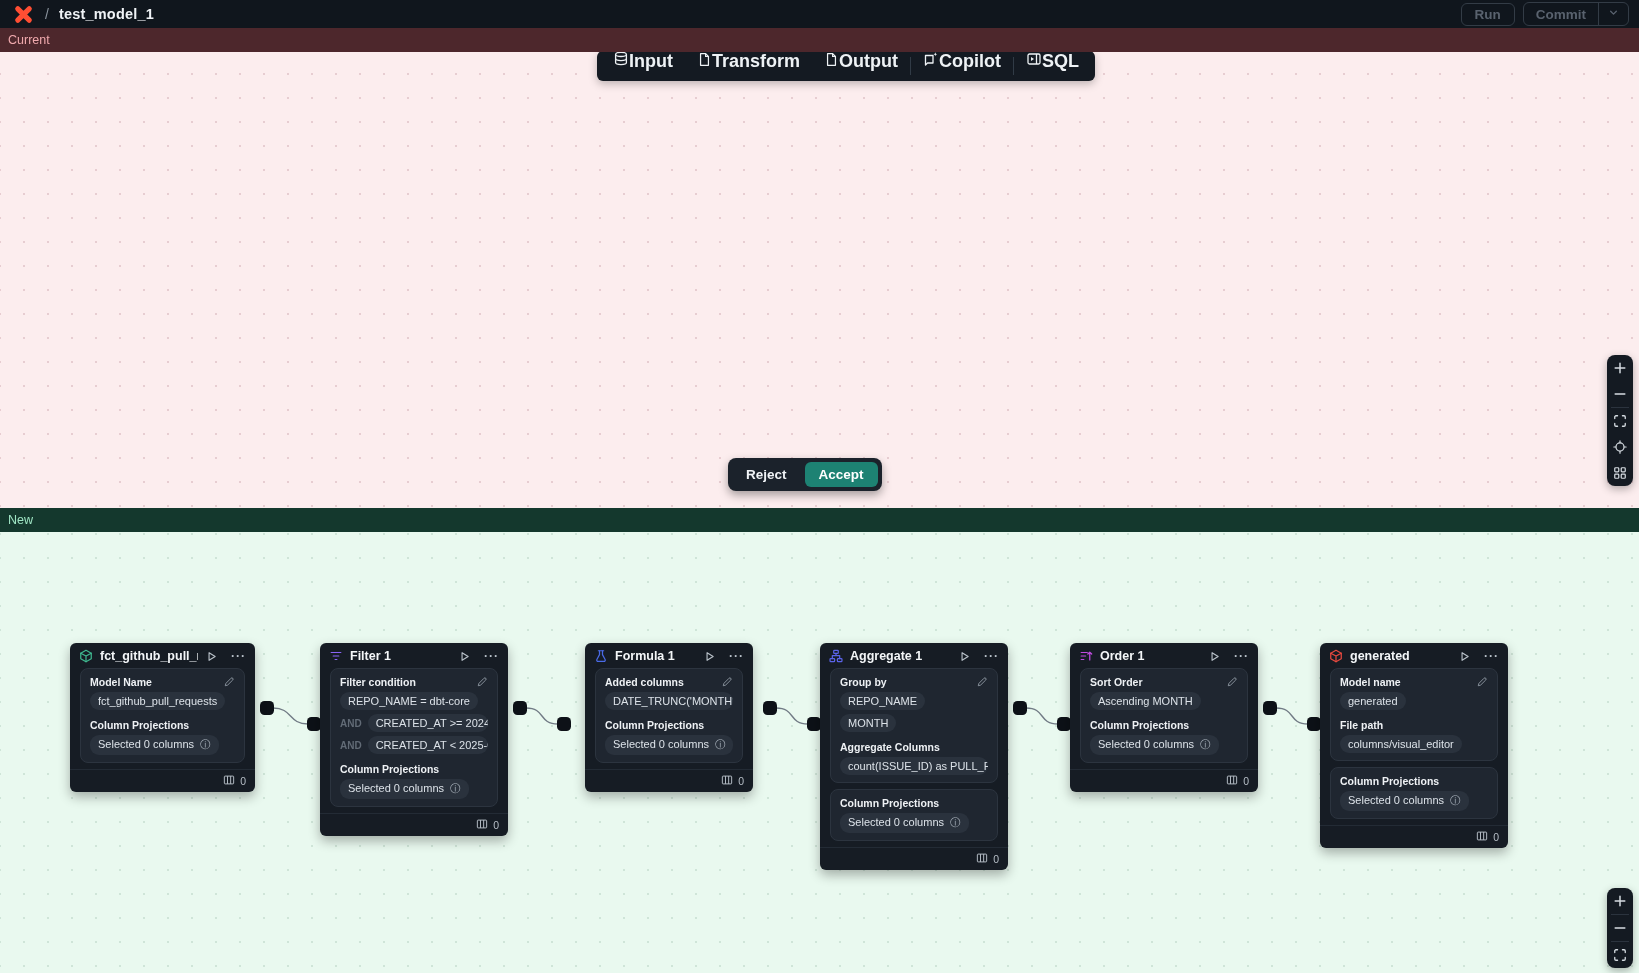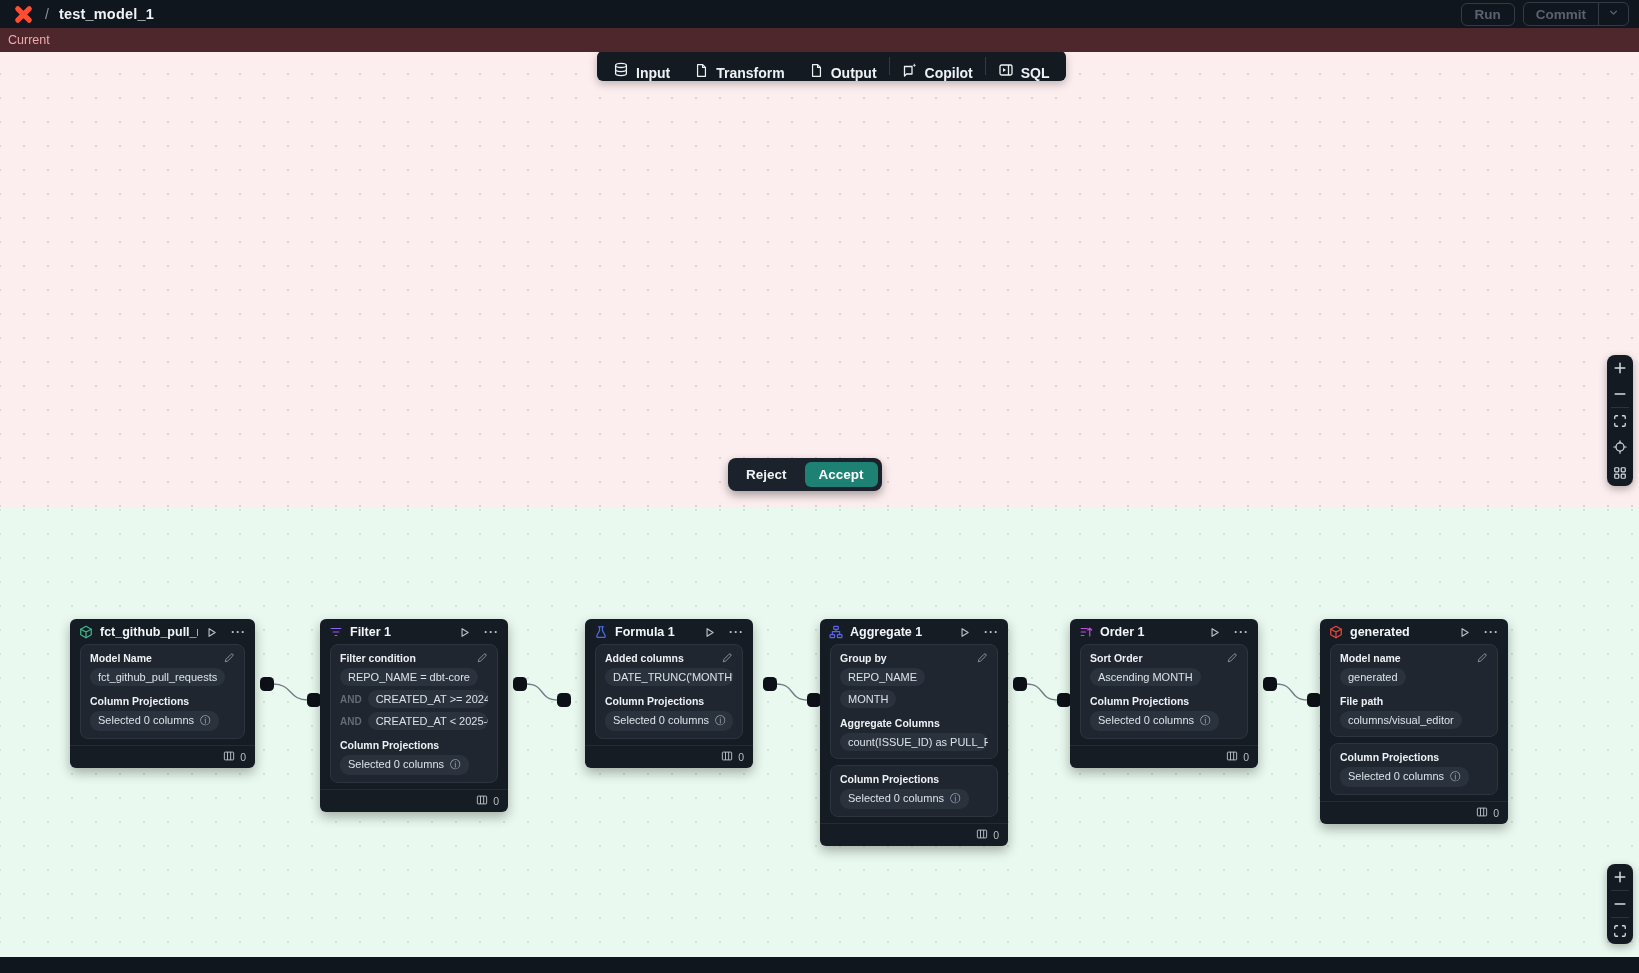--- a/index.html
+++ b/index.html
@@ -30,21 +30,21 @@
   .current-canvas { height:456px; background:#fcedee;
     background-image:radial-gradient(circle, #e7cdd1 1.4px, rgba(0,0,0,0) 1.5px);
     background-size:24px 24px; background-position:12px 10px; }
   .new-canvas { height:449px; background:#e9f9ef;
     background-image:radial-gradient(circle, #cfe5d8 1.4px, rgba(0,0,0,0) 1.5px);
     background-size:24px 24px; background-position:12px 14px; }
 
   
   .float-toolbar { position:absolute; top:-1px; left:597px; height:30px; display:flex; align-items:center;
     background:#141a22; border-radius:6px; box-shadow:0 3px 8px rgba(0,0,0,.25); padding:0 4px; }
-  .ft-item { display:flex; align-items:flex-end; gap:7px; color:#eef2f5; font-size:14px; font-weight:600;
+  .ft-item { display:flex; align-items:flex-start; color:#eef2f5; font-size:18px; font-weight:600;
              padding:0 12px; height:100%; cursor:pointer; }
   .ft-div { width:1px; height:18px; background:#313b46; }
 
   
   .zoom-panel { position:absolute; right:6px; width:26px; background:#141a22; border-radius:8px;
     box-shadow:0 3px 8px rgba(0,0,0,.3); display:flex; flex-direction:column; align-items:stretch; overflow:hidden; }
   .zp-btn { height:26px; display:flex; align-items:center; justify-content:center; color:#d6dce2; cursor:pointer; }
   .zp-div { height:1px; background:#2b333e; margin:0 4px; }
   .zoom-panel.top-panel { top:303px; }
   .zoom-panel.bottom-panel { top:356px; }
@@ -191,20 +191,23 @@
         <svg width="14" height="14" viewBox="0 0 16 16" fill="none" stroke="#d6dce2" stroke-width="1.4">
           <rect x="2" y="2" width="4.6" height="4.6" rx="1"></rect>
             <rect x="9.4" y="2" width="4.6" height="4.6" rx="1"></rect>
           <rect x="2" y="9.4" width="4.6" height="4.6" rx="1"></rect>
             <rect x="9.4" y="9.4" width="4.6" height="4.6" rx="1"></rect>
         </svg>
       </div>
     </div>
   </div>
 
+  <div class="pane-bar new-bar">
+    <span>New</span>
+  </div>
 
   <div class="diff-actions">
     <button class="da-btn da-reject">Reject</button>
     <button class="da-btn da-accept">Accept</button>
   </div>
 
   <div class="canvas new-canvas">
     <svg class="edges" width="1639" height="449">
         <path d="M 273 176 C 293 176, 288 192, 308 192" stroke="#717b85" stroke-width="1.4" fill="none"></path>
         <rect x="260" y="169" width="14" height="14" rx="4.5" fill="#0d1117"></rect>

